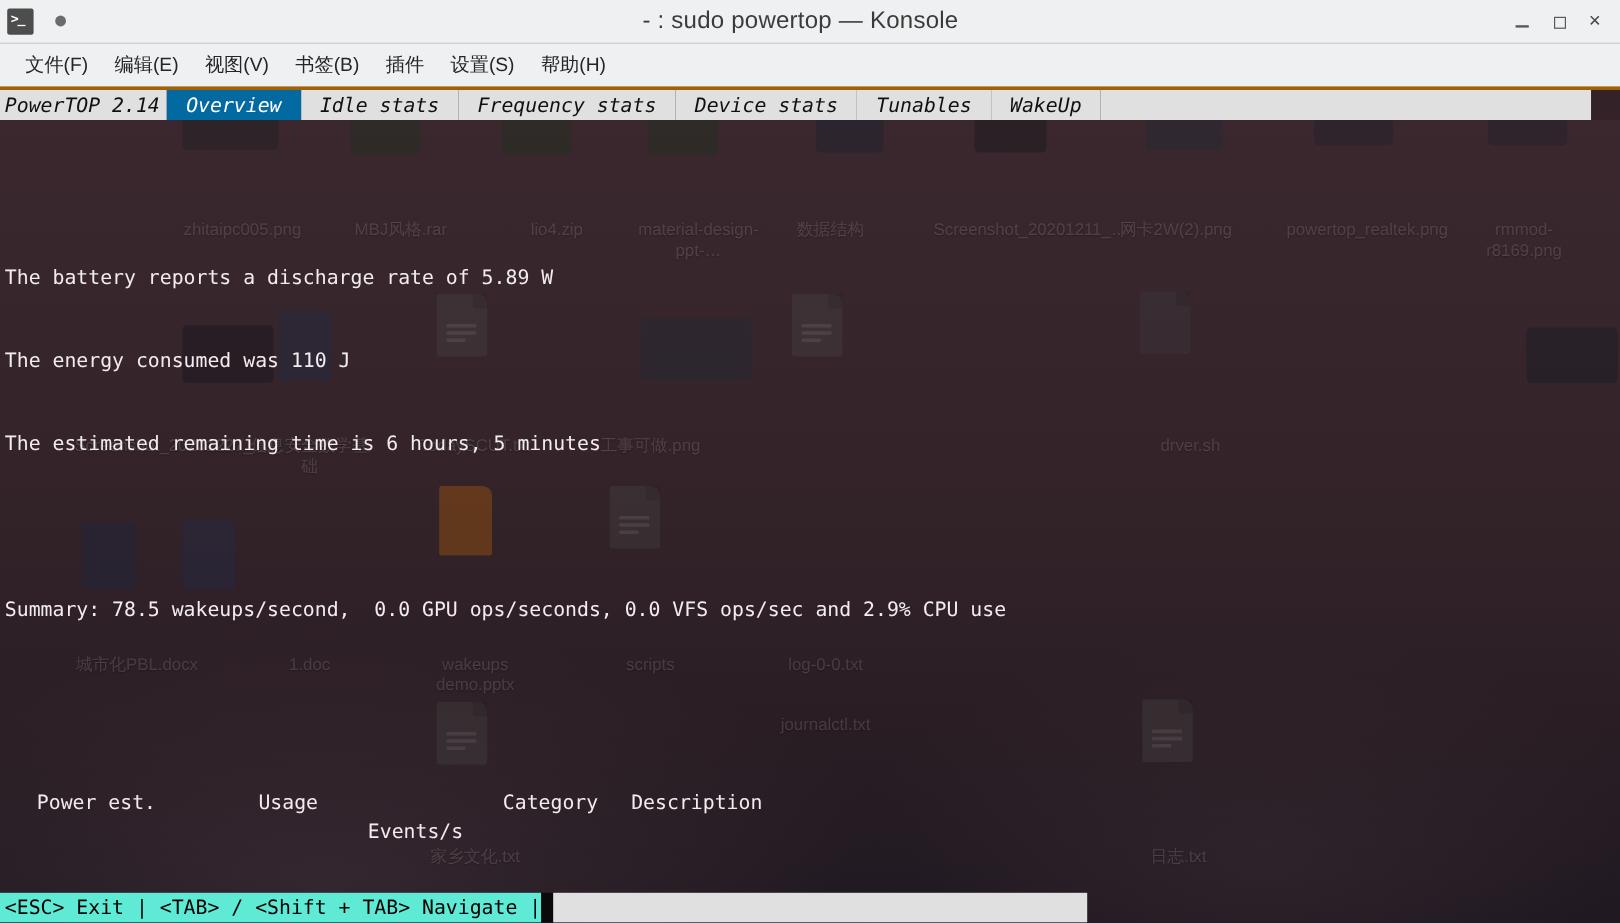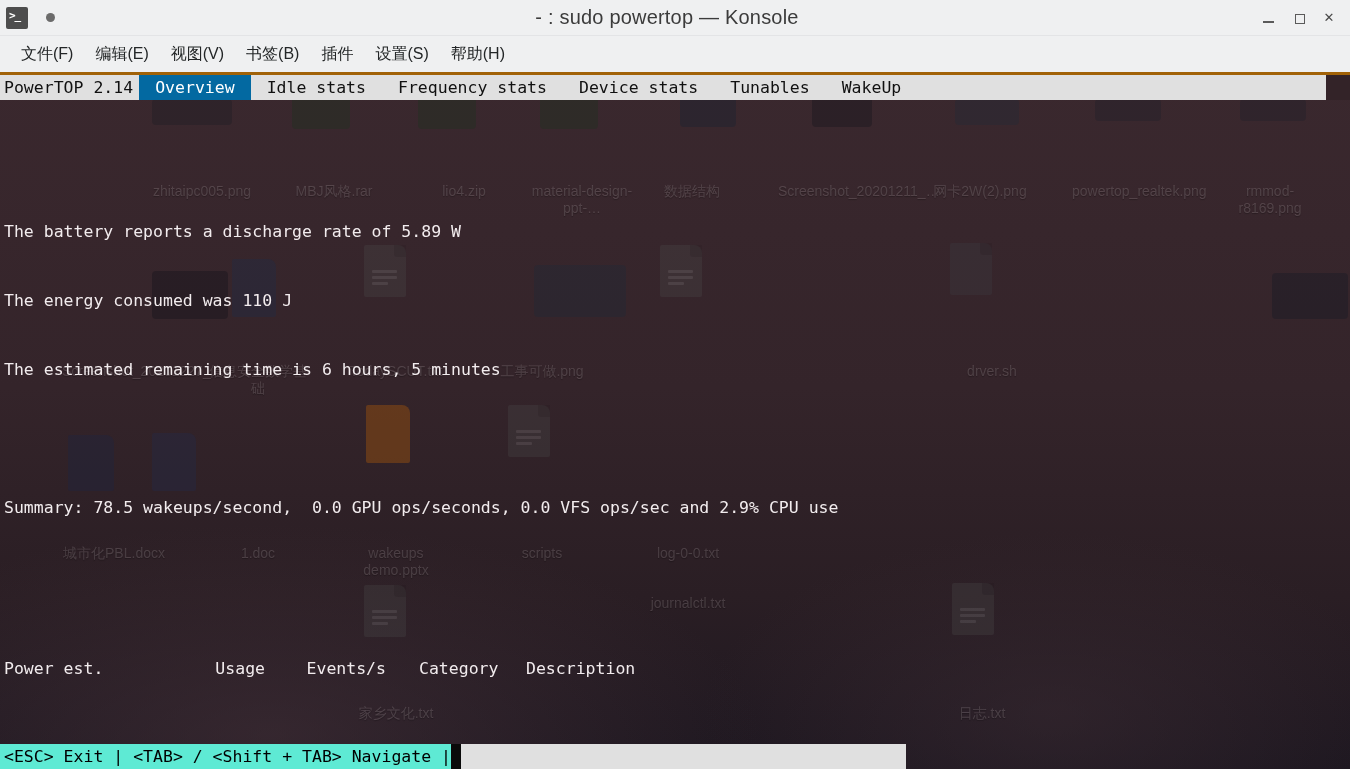--- a/index.html
+++ b/index.html
@@ -180,20 +180,21 @@
   }
   .tab {
     display: flex;
     align-items: center;
     background: #e0e0e0;
     color: #101010;
     padding: 0 16px;
     white-space: pre;
     cursor: default;
     line-height: 25px;
+    font-style: italic;
   }
   .tab.title-tab { padding-left: 4px; padding-right: 6px; }
   .tab.active { background: #0369a1; color: #ffffff; }
   .tab-filler { flex: 1; background: #e0e0e0; }
   .tabstrip-endcap { width: 24px; background: #332328; }
 
   
   .tbody {
     position: relative;
     z-index: 3;
@@ -211,24 +212,24 @@
   .c-power { width: 118px; text-align: right; }
   .c-pad1  { width: 8px; }
   .c-usage { width: 135px; text-align: right; }
   .c-pad2  { width: 8px; }
   .c-events{ width: 80px; text-align: right; }
   .c-pad3  { width: 33px; }
   .c-cat   { width: 140px; text-align: left; }
   .c-desc  { text-align: left; }
 
   .hrow { display: flex; white-space: pre; }
-  .h-power { width: 126px; text-align: left; }
+  .h-power { width: 126px; text-align: right; }
   .h-usage { width: 135px; text-align: right; }
   .h-pad   { width: 8px; }
-  .h-events{ width: 113px; text-align: right; }
+  .h-events{ width: 113px; text-align: right; margin-top: 24px; }
   .h-cat   { width: 140px; padding-left: 33px; }
   .h-desc  { }
 
   
   .statusbar {
     position: absolute;
     left: 0; bottom: 0;
     width: 100%;
     height: 25px;
     display: flex;

